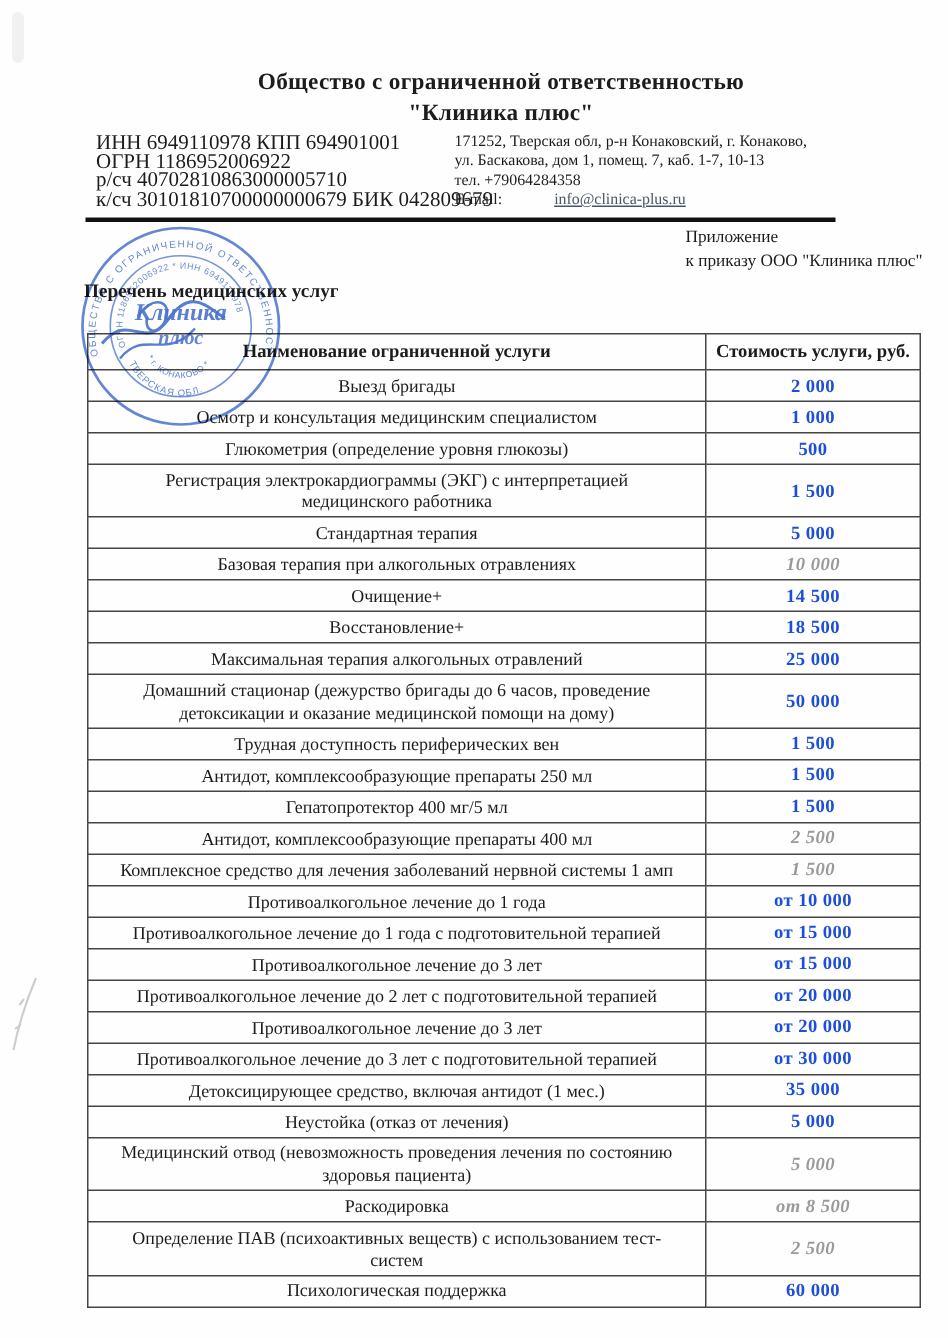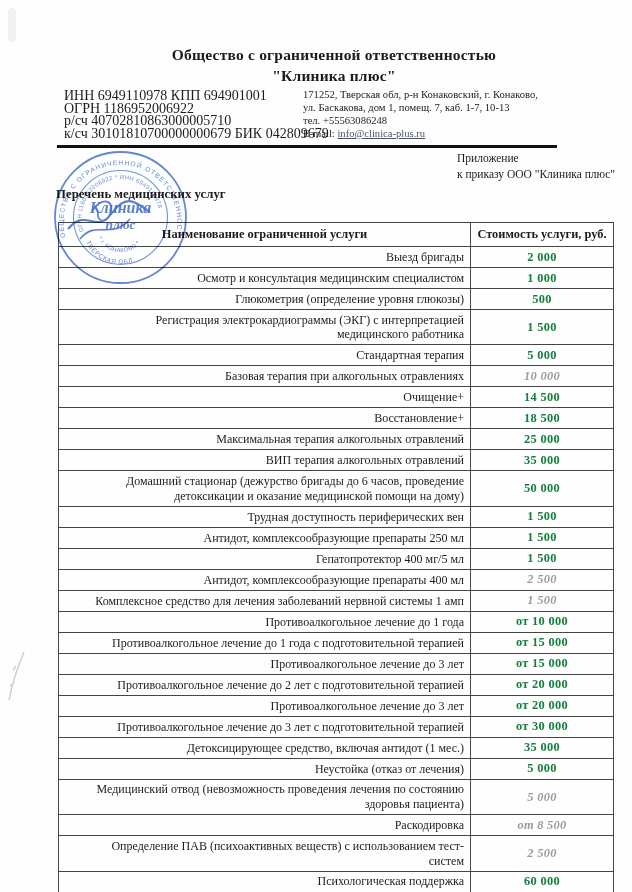--- a/index.html
+++ b/index.html
@@ -12,37 +12,37 @@
     color:var(--ink,#1c1c1c);
   }
   
   .smudge-topleft{position:absolute;left:8px;top:8px;width:8px;height:34px;background:#f1f1f1;border-radius:4px;}
   .pencil-mark{position:absolute;left:4px;top:648px;width:26px;height:60px;}
 
   
   .org-title{position:absolute;left:56px;right:20px;top:44px;text-align:center;font-weight:bold;font-size:15.5px;line-height:21px;letter-spacing:.2px;}
   .req-left{position:absolute;left:64px;top:90px;font-size:14px;line-height:12.6px;white-space:nowrap;}
   .req-right{position:absolute;left:303px;top:88px;font-size:10.6px;line-height:13px;white-space:nowrap;}
-  .email-link{color:#4a5568;text-decoration:underline;}
+  .email-link{color:#4a5568;text-decoration:underline;margin-left:32px;}
   .thick-rule{position:absolute;left:57px;top:145px;width:500px;height:3px;background:#111;}
   .annex{position:absolute;left:417px;top:151px;font-size:11.5px;line-height:15.5px;margin-left:40px;}
   .section-title{position:absolute;left:56px;width:556px;top:187px;text-align:left;font-weight:bold;font-size:12.8px;}
 
   
   .services-table{
     position:absolute;left:58px;top:222px;width:555px;
     border-collapse:collapse;table-layout:fixed;
     font-size:12px;
   }
   .services-table col.c-name{width:412px;}
   .services-table col.c-price{width:143px;}
   .services-table th,.services-table td{border:1.5px solid var(--table-border,#454545);}
   .services-table th{font-weight:bold;font-size:12.4px;padding:4px 4px;text-align:center;}
-  .name-cell{padding:2.5px 6px 2.8px 6px;line-height:14.6px;text-align:right;white-space:pre-line;}
-  .price-cell{padding:2.5px 4px;text-align:center;font-weight:bold;font-size:12.4px;color:#15803d;letter-spacing:.3px;}
+  .name-cell{padding:2.5px 6px 2.8px 6px;line-height:14.6px;text-align:center;white-space:pre-line;}
+  .price-cell{padding:2.5px 4px;text-align:center;font-weight:bold;font-size:12.4px;color:#1d4ed8;letter-spacing:.3px;}
   .price-cell.faded{color:var(--faded-price,#9a9a9a);font-style:italic;}
 
   
   .stamp{position:absolute;left:52px;top:149px;width:137px;height:137px;color:var(--stamp-blue,#3a66c8);mix-blend-mode:multiply;opacity:.92;}
   .stamp text{fill:currentColor;}
 </style>
 </head>
 <body>
 
 <div class="page">
@@ -57,21 +57,21 @@
   <div class="req-left">
     <div>ИНН 6949110978 КПП 694901001</div>
     <div>ОГРН  1186952006922</div>
     <div>р/сч 40702810863000005710</div>
     <div>к/сч 30101810700000000679 БИК 042809679</div>
   </div>
 
   <div class="req-right">
     <div>171252, Тверская обл, р-н Конаковский, г. Конаково,</div>
     <div>ул. Баскакова, дом 1, помещ. 7, каб. 1-7, 10-13</div>
-    <div>тел. +55563086248</div>
+    <div>тел. +79064284358</div>
     <div><span>E-mail: </span><span class="email-link">info@clinica-plus.ru</span></div>
   </div>
 
   <div class="thick-rule"></div>
 
   <div class="annex">
     <div>Приложение</div>
     <div>к приказу ООО "Клиника плюс"</div>
   </div>
 
@@ -118,24 +118,20 @@
       <td class="name-cell">Очищение+</td>
       <td class="price-cell">14 500</td>
     </tr>
         <tr>
       <td class="name-cell">Восстановление+</td>
       <td class="price-cell">18 500</td>
     </tr>
         <tr>
       <td class="name-cell">Максимальная терапия алкогольных отравлений</td>
       <td class="price-cell">25 000</td>
-    </tr>
-        <tr>
-      <td class="name-cell">ВИП терапия алкогольных отравлений</td>
-      <td class="price-cell">35 000</td>
     </tr>
         <tr>
       <td class="name-cell">Домашний стационар (дежурство бригады до 6 часов, проведение
 детоксикации и оказание медицинской помощи на дому)</td>
       <td class="price-cell">50 000</td>
     </tr>
         <tr>
       <td class="name-cell">Трудная доступность периферических вен</td>
       <td class="price-cell">1 500</td>
     </tr>

